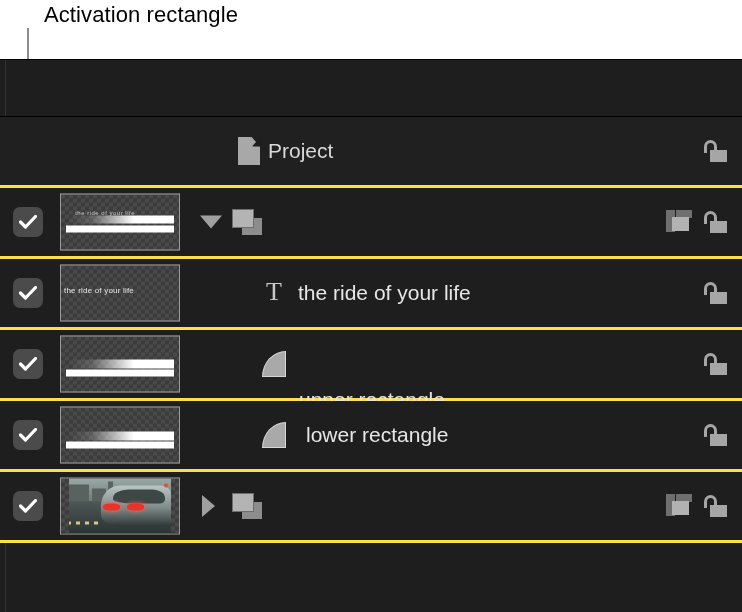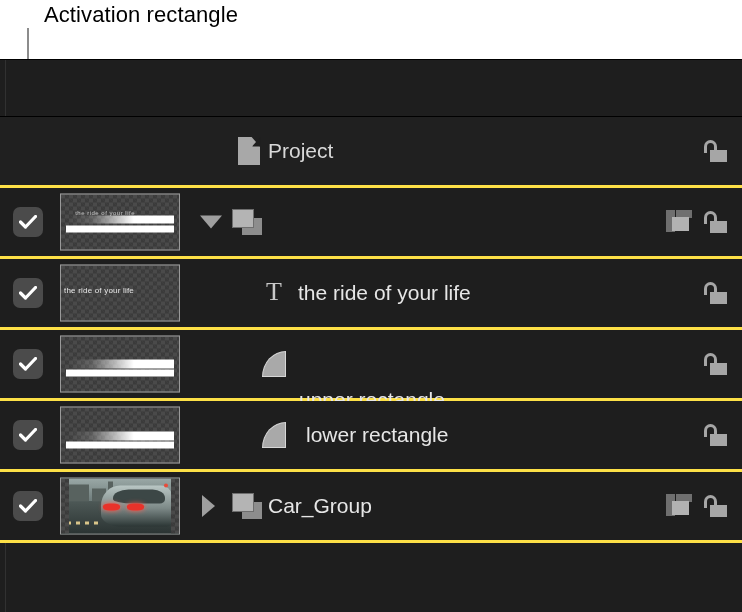--- a/index.html
+++ b/index.html
@@ -394,21 +394,20 @@
             <div class="car-dots"></div>
           </div>
           <div class="thumb-strip-l"></div>
           <div class="thumb-strip-r"></div>
         </div>
         <div class="tri tri-right" style="left:202px;"></div>
         <div class="licon grp-icon" style="left:232px;">
           <div class="sq-back"></div>
             <div class="sq-front"></div>
         </div>
-        <div class="lname" style="left:268px;">Car_Group</div>
         <div class="right-icons">
           <div class="collapse-icon">
             <div class="cs-back"></div>
               <div class="cs-top"></div>
               <div class="cs-front"></div>
           </div>
           <div class="lock-icon">
             <div class="shackle"></div>
               <div class="body"></div>
           </div>

